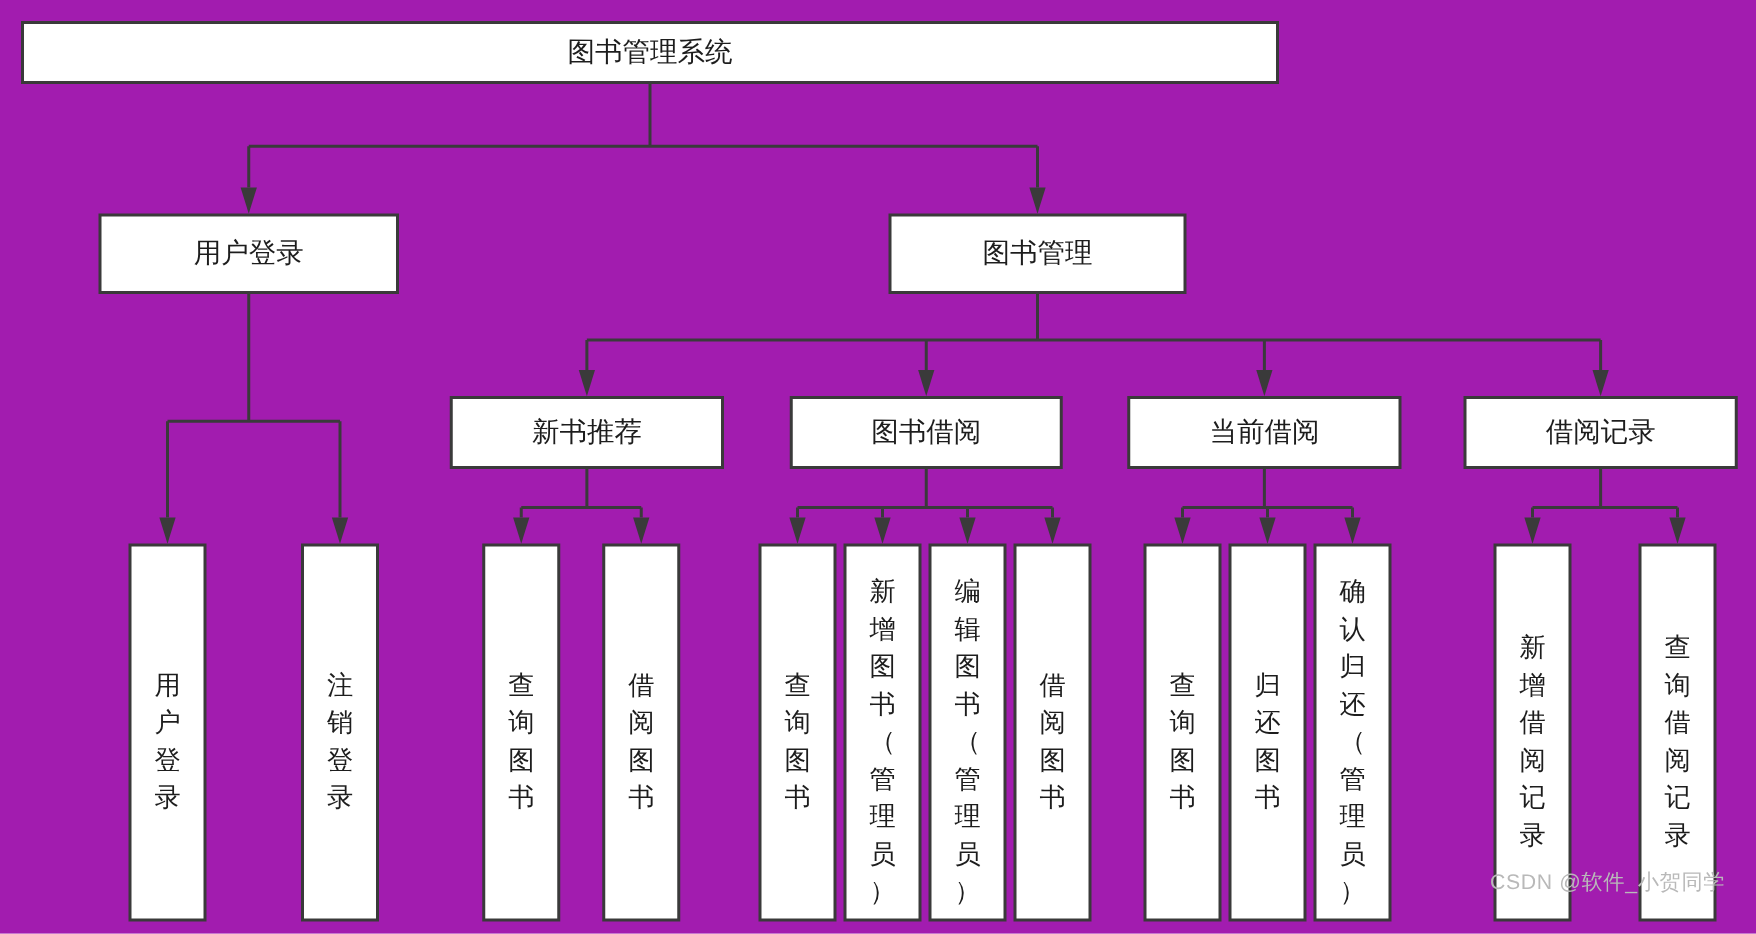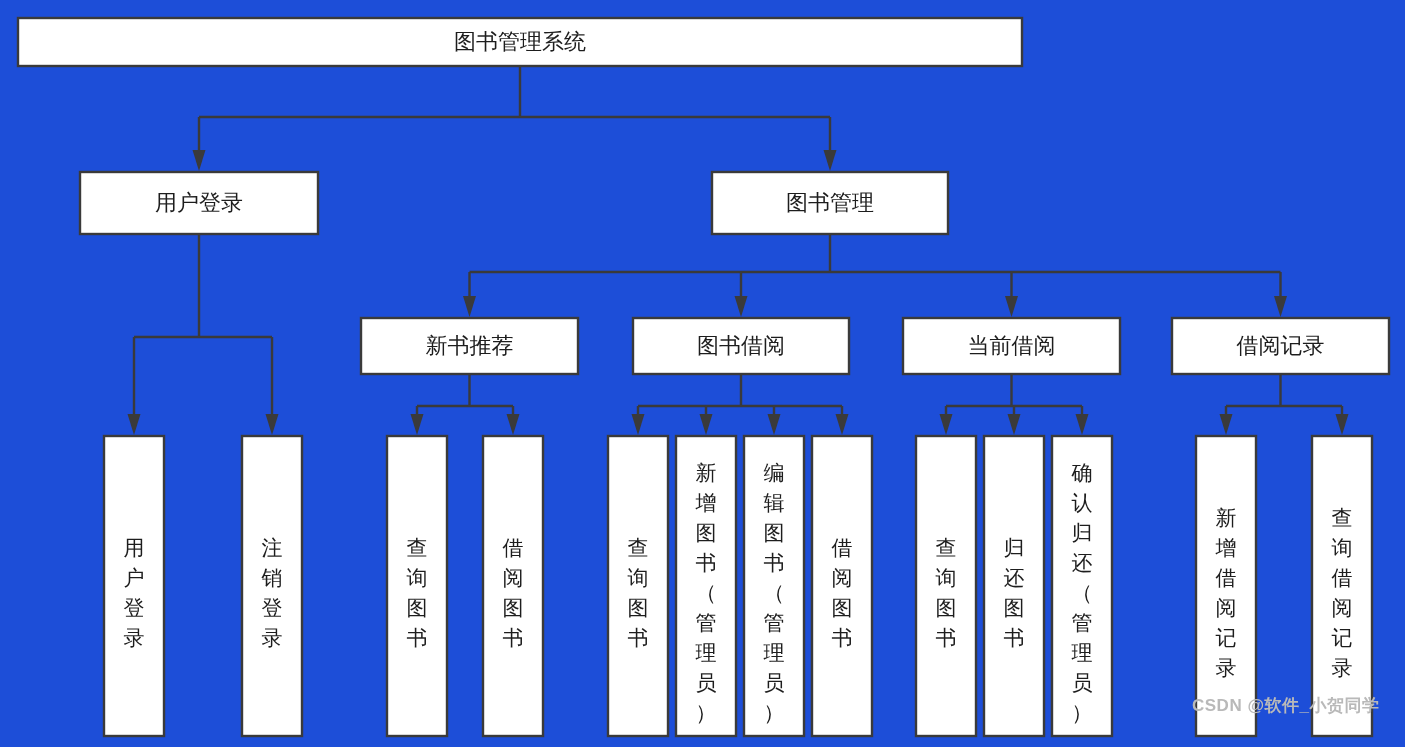--- a/index.html
+++ b/index.html
@@ -8,21 +8,21 @@
     padding: 0;
     background: #ffffff;
   }
   body {
     font-family: "Liberation Sans", "DejaVu Sans", sans-serif;
   }
   #diagram-root {
     position: relative;
     width: 1405px;
     height: 747px;
-    background: #1d4ed8;
+    background: #a21caf;
     overflow: hidden;
   }
   svg.diagram-canvas {
     position: absolute;
     left: 0;
     top: 0;
     width: 1405px;
     height: 747px;
     display: block;
   }
@@ -218,14 +218,14 @@
         <g>
           <rect x="1196" y="436" width="60" height="300" class="node-box"></rect>
           <text x="1226" y="519" class="node-label vertical"><tspan x="1226" dy="0" class="vlabel-char">新</tspan><tspan x="1226" dy="30" class="vlabel-char">增</tspan><tspan x="1226" dy="30" class="vlabel-char">借</tspan><tspan x="1226" dy="30" class="vlabel-char">阅</tspan><tspan x="1226" dy="30" class="vlabel-char">记</tspan><tspan x="1226" dy="30" class="vlabel-char">录</tspan></text>
         </g>
         <g>
           <rect x="1312" y="436" width="60" height="300" class="node-box"></rect>
           <text x="1342" y="519" class="node-label vertical"><tspan x="1342" dy="0" class="vlabel-char">查</tspan><tspan x="1342" dy="30" class="vlabel-char">询</tspan><tspan x="1342" dy="30" class="vlabel-char">借</tspan><tspan x="1342" dy="30" class="vlabel-char">阅</tspan><tspan x="1342" dy="30" class="vlabel-char">记</tspan><tspan x="1342" dy="30" class="vlabel-char">录</tspan></text>
         </g>
       </g>
   </svg>
-  <div class="watermark" style="left: 1192px; top: 694px; font-weight: bold;">CSDN @软件_小贺同学</div>
+  <div class="watermark" style="left: 1192px; top: 694px;">CSDN @软件_小贺同学</div>
 </div>
 
 </body></html>

